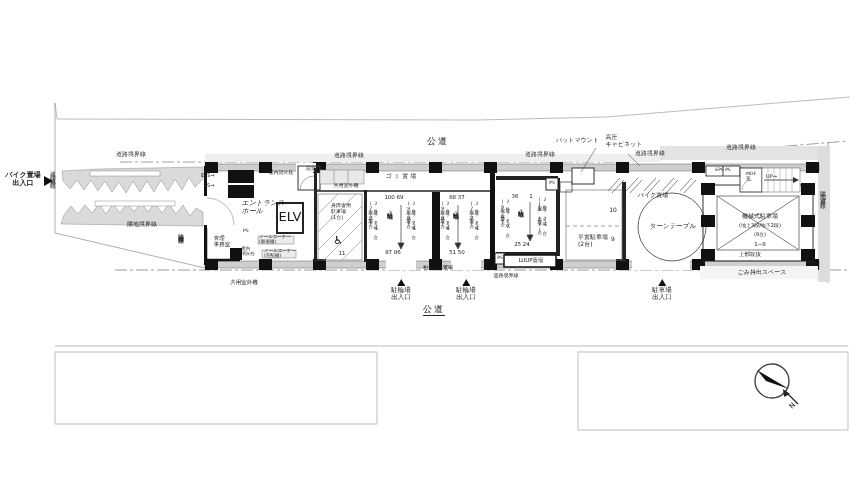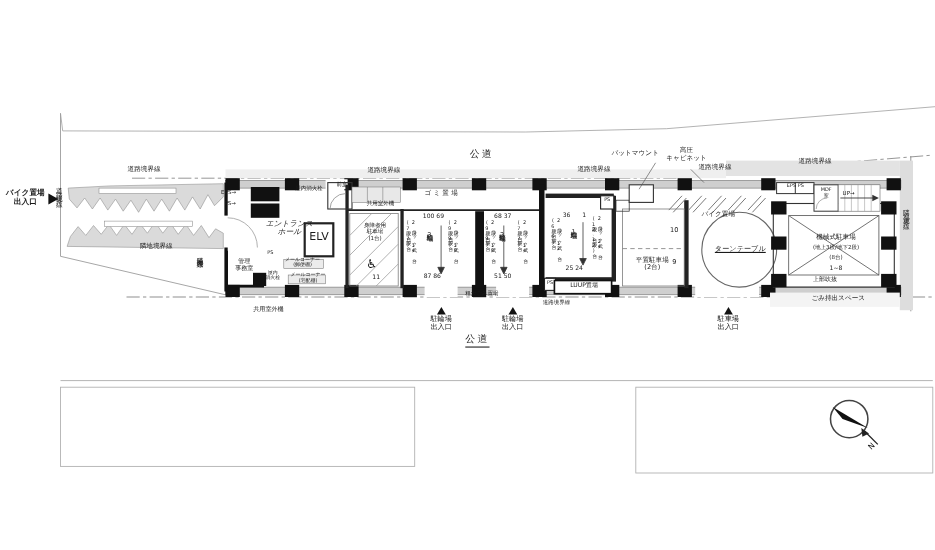--- a/index.html
+++ b/index.html
@@ -1,23 +1,23 @@
 <!DOCTYPE html>
 <html><head>
 <meta charset="utf-8">
 <style>
   html,body{margin:0;padding:0;background:#fff;}
   .stage{position:relative;width:850px;height:500px;background:#ffffff;overflow:hidden;
          font-family:"DejaVu Sans","Liberation Sans",sans-serif;color:#1a1a1a;}
   .stage svg{position:absolute;left:0;top:0;}
   .lbl{position:absolute;white-space:nowrap;line-height:1.15;color:#1a1a1a;}
-  .c{transform:translateX(-50%);text-align:center;}
+  .c{transform:translateX(-50%);}
   .f45{font-size:4.5px;} .f5{font-size:5px;} .f55{font-size:5.5px;}
   .f6{font-size:6px;} .f65{font-size:6.5px;} .f7{font-size:7px;}
-  .f9{font-size:9px;letter-spacing:2px;} .f10{font-size:10px;}
+  .f9{font-size:9px;letter-spacing:2px;} .f10{font-size:13px;}
   .bold{font-weight:600;}
   .und{border-bottom:1px solid #222;padding-bottom:1px;}
   .v{writing-mode:vertical-rl;text-orientation:upright;letter-spacing:3px;}
   .v2{writing-mode:vertical-rl;text-orientation:upright;letter-spacing:1px;}
   .vpair{position:absolute;writing-mode:vertical-rl;text-orientation:upright;
          font-size:4.5px;line-height:1.15;letter-spacing:0;}
   .vpair span{display:block;}
   .tri-up{width:0;height:0;border-left:4px solid transparent;border-right:4px solid transparent;
           border-bottom:7px solid #111;margin:0 auto 1px auto;}
 </style>
@@ -308,21 +308,21 @@
   <div>キャビネット</div>
 </div>
 <div class="lbl c f45" style="left:723px;top:167px;">EPS PS</div>
 <div class="lbl c f45" style="left:751px;top:171px;">
   <div>MDF</div>
   <div>室</div>
 </div>
 <div class="lbl f5" style="left:766px;top:174px;">UP→</div>
 
 <div class="lbl c f6" style="left:653px;top:192px;">バイク置場</div>
-<div class="lbl c f65" style="left:673px;top:223px;text-decoration:underline;">ターンテーブル</div>
+<div class="lbl c f65" style="left:673px;top:223px;">ターンテーブル</div>
 <div class="lbl c f6" style="left:593px;top:234px;">
   <div>平置駐車場</div>
   <div>(2台)</div>
 </div>
 <div class="lbl c f6" style="left:613px;top:207px;">10</div>
 <div class="lbl c f6" style="left:613px;top:236px;">9</div>
 
 <div class="lbl c f6" style="left:760px;top:213px;">機械式駐車場</div>
 <div class="lbl c f5" style="left:760px;top:223px;">(地上3段/地下2段)</div>
 <div class="lbl c f5" style="left:760px;top:232px;">(8台)</div>

